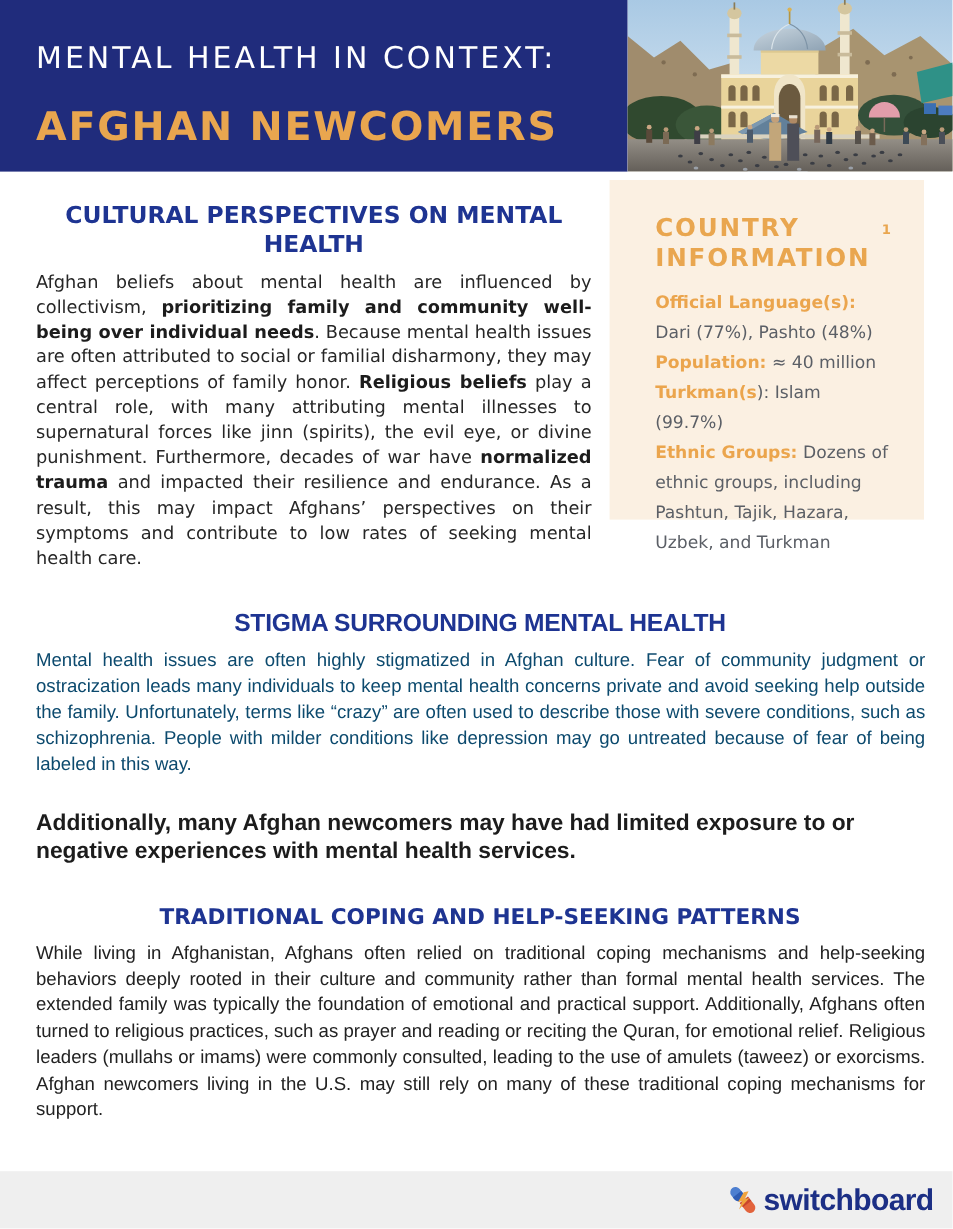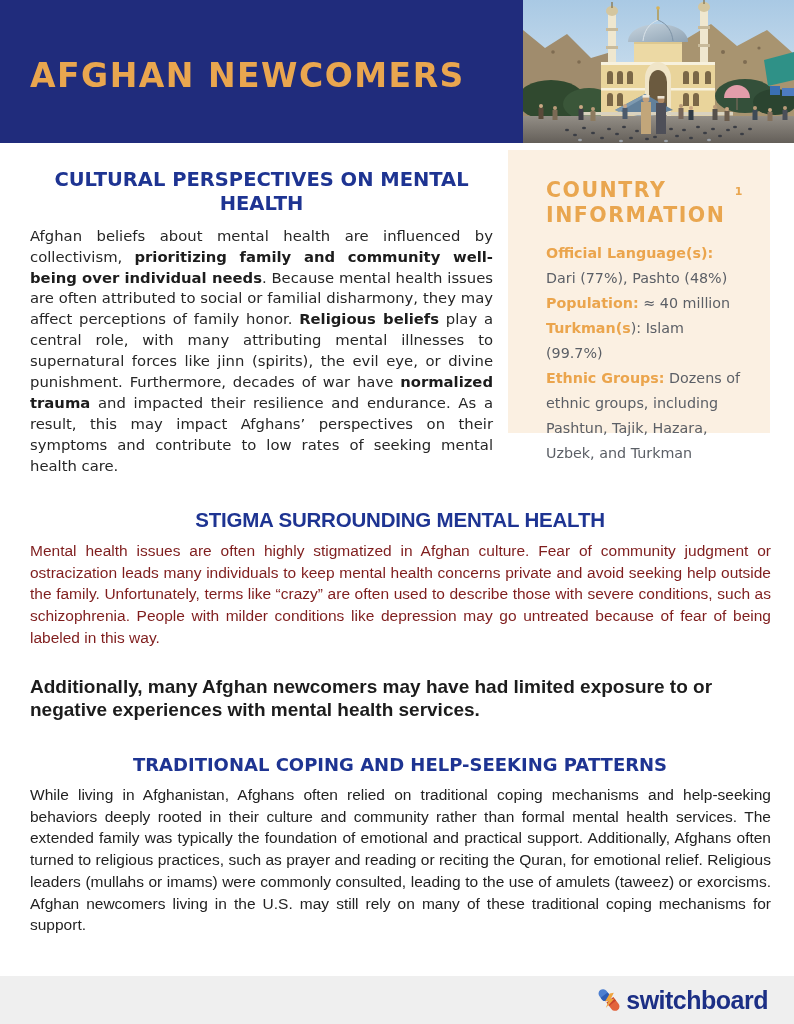--- a/index.html
+++ b/index.html
@@ -31,44 +31,45 @@
   .sb-heading { color:#e9a64f; font-weight:800; font-size:20.5px; letter-spacing:1.5px; line-height:1.22; }
   .sb-heading-row { display:flex; align-items:center; }
   .fn-ref { margin-left:auto; font-size:11px; font-weight:bold; color:#e9a64f; padding-top:2px; }
   .sb-fields { margin-top:13px; font-size:14.3px; line-height:25px; color:#5b5f66;
                font-family:"DejaVu Sans", sans-serif; }
   .sb-label { color:#eba54d; font-weight:bold;text-align:center; }
 
   
   .stigma { margin-top:16px; font-family:"Liberation Sans", sans-serif; }
   .stigma-heading { font-family:"Liberation Sans", sans-serif; font-size:20.5px; letter-spacing:-0.2px; }
-  .stigma-body { margin-top:7px; width:741px; font-size:15.5px; line-height:21.7px; text-align:justify; color:#7f1d1d; }
+  .stigma-body { margin-top:7px; width:741px; font-size:15.5px; line-height:21.7px; text-align:justify; color:#0c4a6e; }
   .stigma-note { margin-top:26px; width:741px; font-size:19px; line-height:23px; font-weight:bold; color:#1c1c1c; }
 
   .coping { margin-top:33px; }
   .coping-heading { font-size:18px; }
   .coping-body { margin-top:8px; width:741px; font-size:15.5px; line-height:21.7px; text-align:justify; color:#222;
                  font-family:"Liberation Sans", sans-serif; }
 
   
   .footer {
     position:absolute; left:0; bottom:0; width:100%; height:48px; background:#efefef;
-    display:flex; justify-content:flex-end; padding-right:26px; box-sizing:border-box;margin-top:36px;
+    display:flex; justify-content:flex-end; padding-right:16px; box-sizing:border-box;margin-top:36px;
   }
   .brand { display:flex; align-items:center; gap:5px; }
   .brand-text { font-family:"Liberation Sans", sans-serif; font-weight:bold; font-size:25px;
                 color:#1c2f85; letter-spacing:-0.5px; }
 </style>
 </head>
 <body>
 
 <div class="page">
 
   <div class="header">
     <div class="header-left">
+      <div class="title1">MENTAL HEALTH IN CONTEXT:</div>
       <div class="title2">AFGHAN NEWCOMERS</div>
     </div>
     <svg class="header-photo" viewBox="0 0 271 143" aria-hidden="true">
       <defs>
         <linearGradient id="sky" x1="0" y1="0" x2="0" y2="1">
           <stop offset="0" stop-color="#a9c9e4"></stop>
             <stop offset="1" stop-color="#e2edf4"></stop>
         </linearGradient>
         <linearGradient id="dome" x1="0" y1="0" x2="1" y2="1">
           <stop offset="0" stop-color="#c7d4de"></stop>

